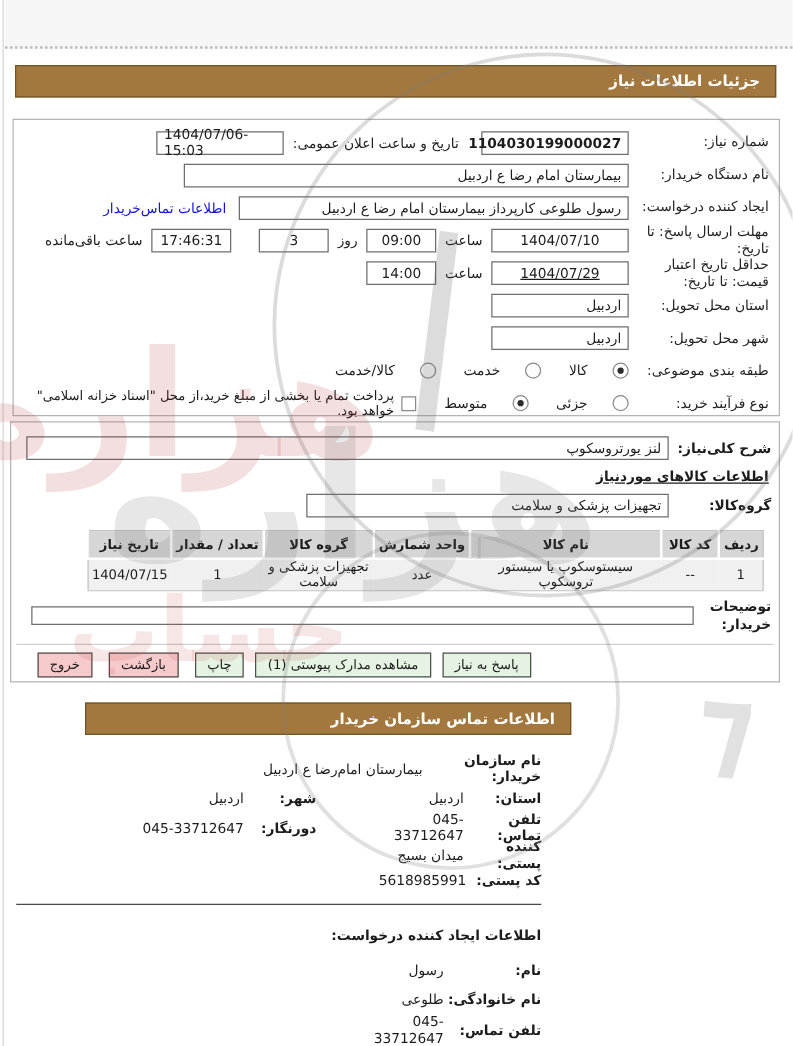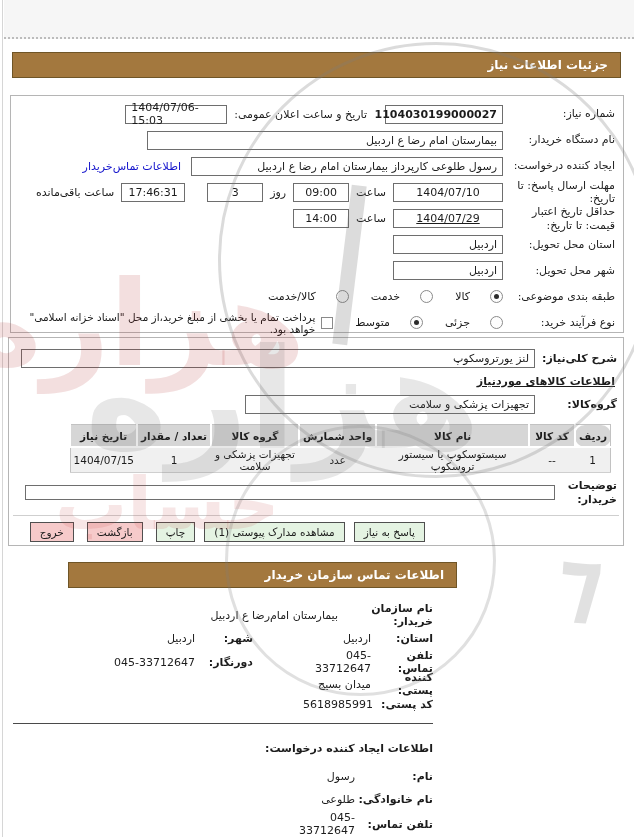--- a/index.html
+++ b/index.html
@@ -181,21 +181,21 @@
   <div class="section-title">اطلاعات کالاهای موردنیاز</div>
 
   <div class="srow">
     <span class="slabel">گروه‌کالا:</span>
     <span class="ibox" style="width:290px;">تجهیزات پزشکی و سلامت</span>
   </div>
 
   <table class="items">
     <thead>
       <tr>
-        <th style="width:5.5%;border-radius:10px;">ردیف</th>
+        <th style="width:5.5%;">ردیف</th>
         <th style="width:9%;">کد کالا</th>
         <th style="width:38%;">نام کالا</th>
         <th style="width:9%;">واحد شمارش</th>
         <th style="width:20%;">گروه کالا</th>
         <th style="width:9%;">تعداد / مقدار</th>
         <th style="width:9.5%;">تاریخ نیاز</th>
       </tr>
     </thead>
     <tbody>
       <tr>

